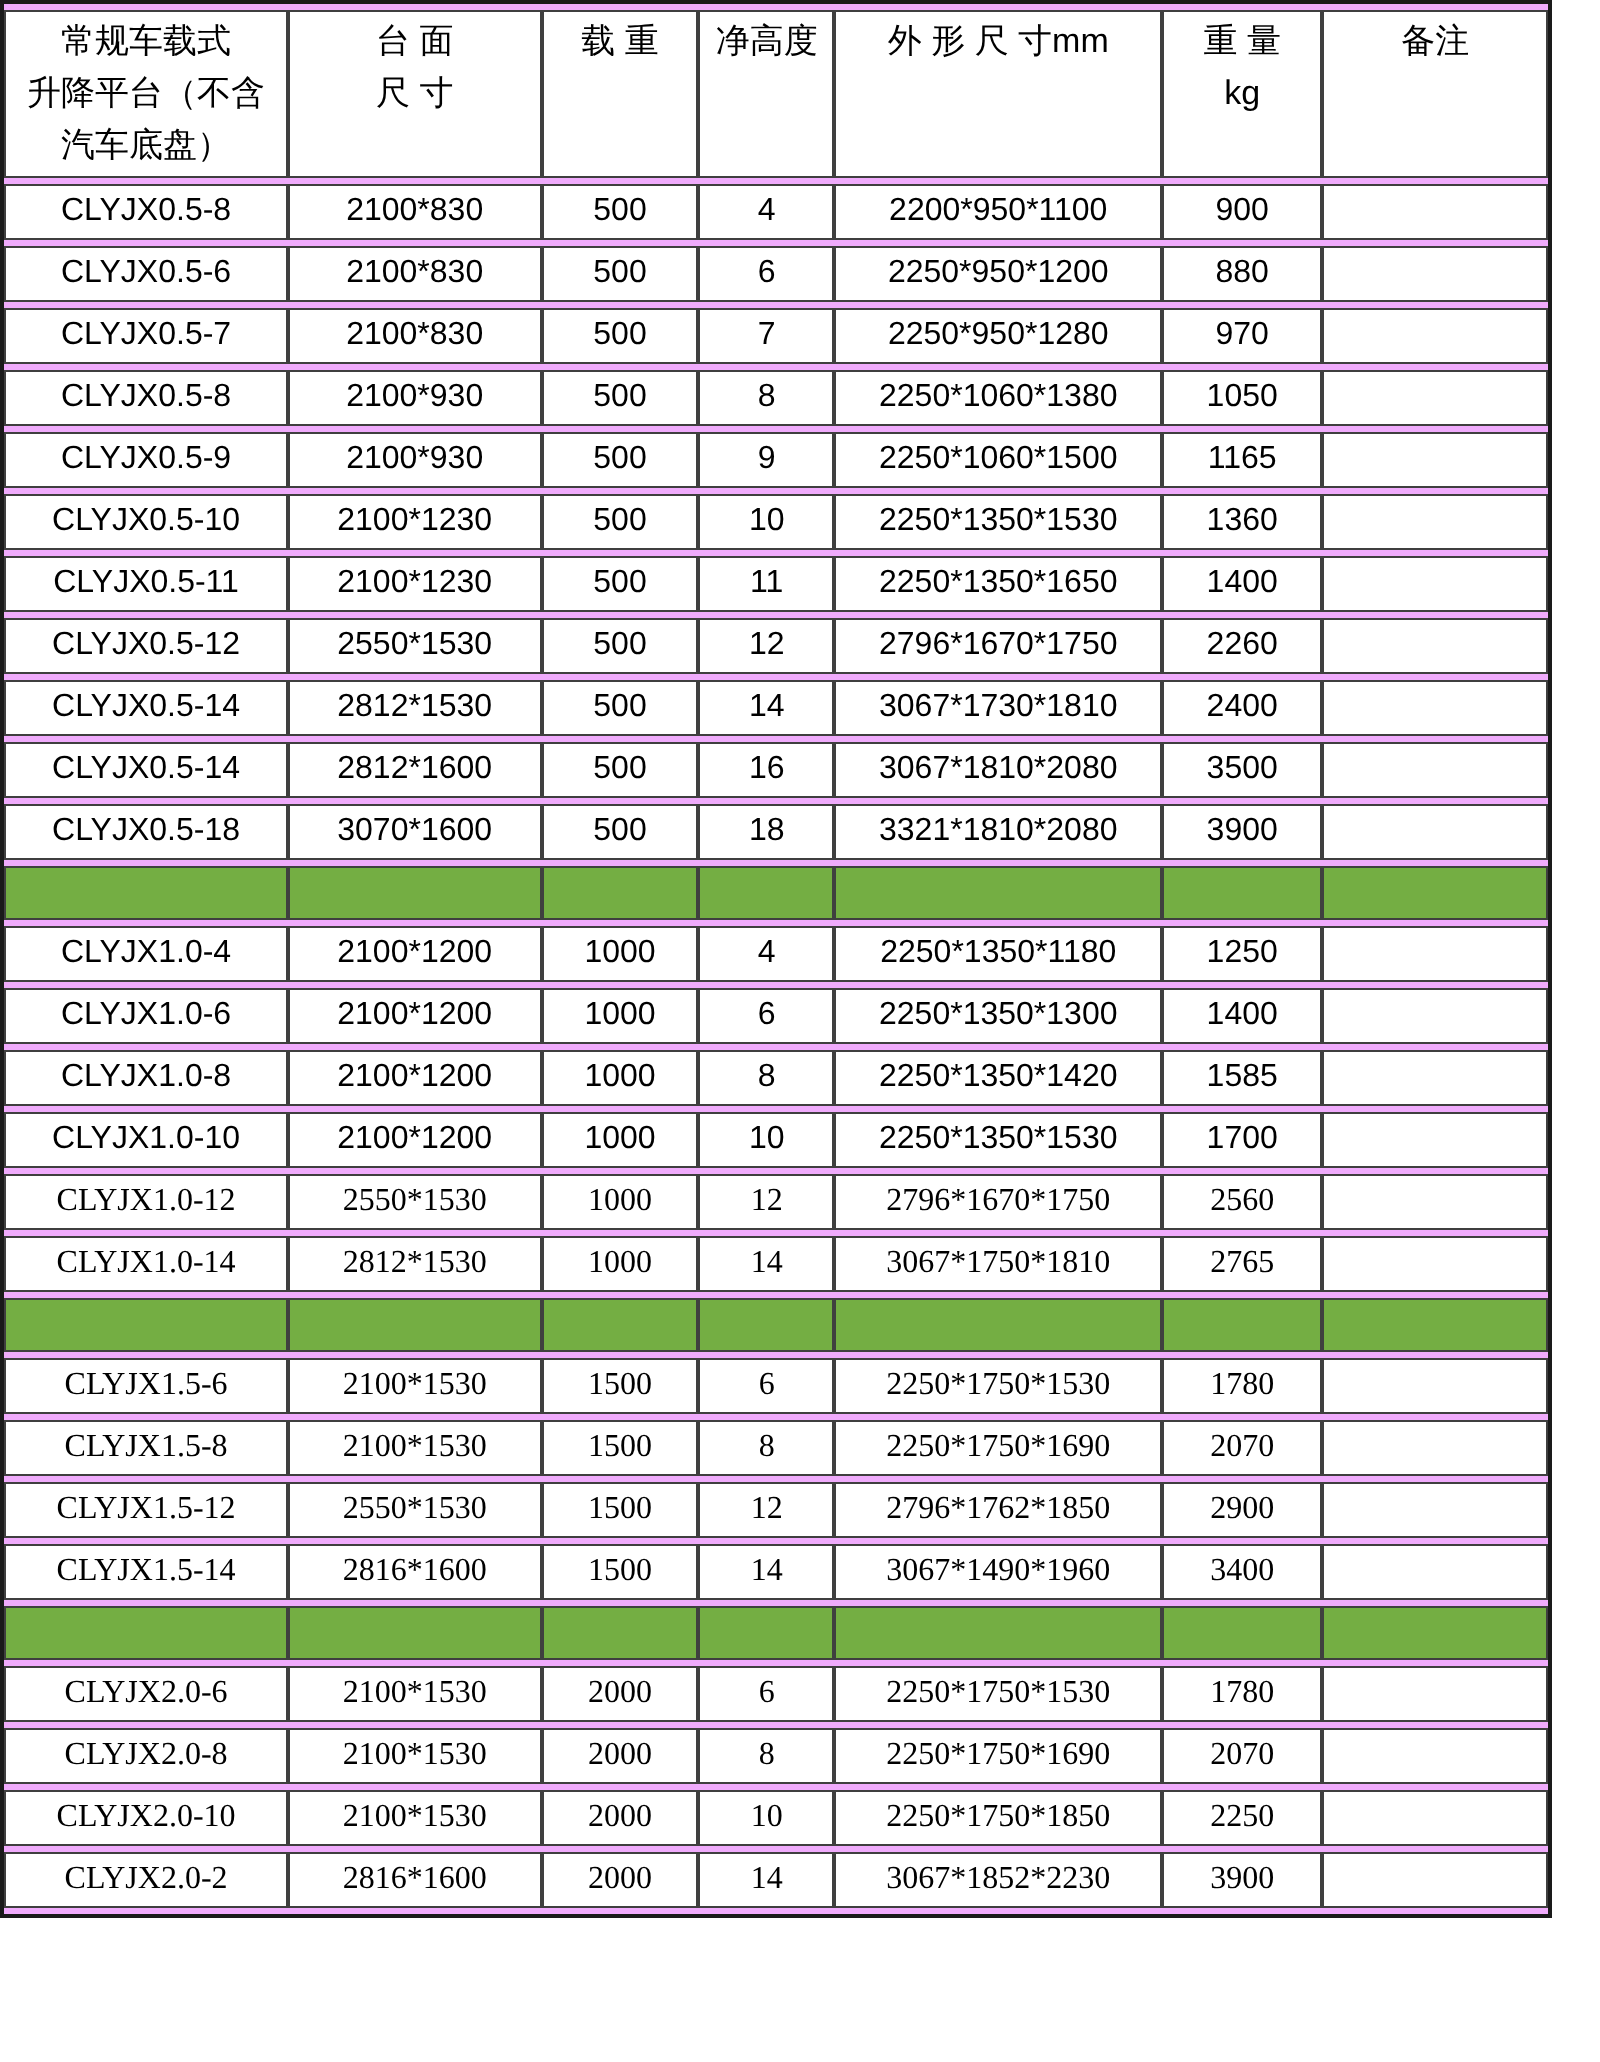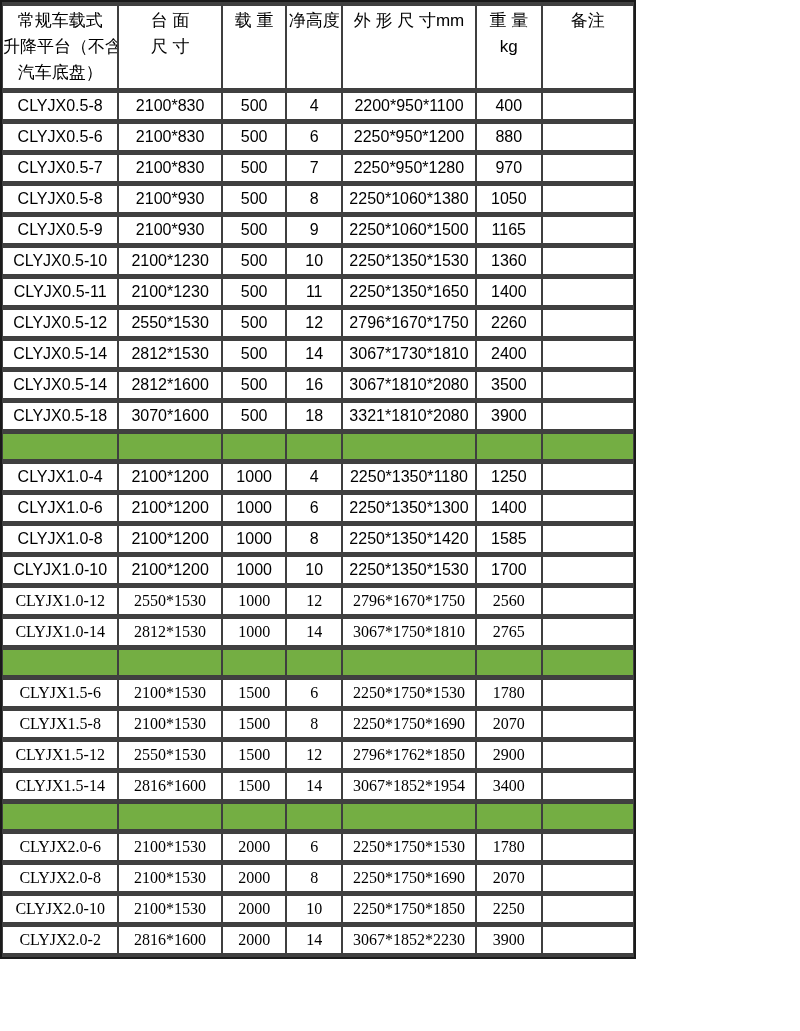--- a/index.html
+++ b/index.html
@@ -2,27 +2,27 @@
 <html style="--sep-green: #74ae43; --cell-border: #3f3f3f; --outer-border: #1a1a1a;"><head>
 <meta charset="utf-8">
 <style>
   html, body { margin: 0; padding: 0; background: #ffffff; }
   body {
     width: 800px;
     font-family: "Liberation Sans", "DejaVu Sans", sans-serif;
     color: #000;
   }
   .spec-table {
-    width: 636px;
+    width: 776px;
     box-sizing: border-box;
     border-collapse: separate;
     border-spacing: 0 3px;
     table-layout: fixed;
     border: 2px solid var(--outer-border, #1a1a1a);
-    background: #404040;
+    background: #f0abfc;
   }
   .spec-table th, .spec-table td {
     border: 1px solid var(--cell-border, #3f3f3f);
     text-align: center;
     background: #fff;
     overflow: hidden;
     white-space: nowrap;
     padding: 0;
   }
   .spec-table th {
@@ -84,21 +84,21 @@
       </th>
     </tr>
   </thead>
   <tbody>
       <tr class="font-sans">
         <td>CLYJX0.5-8</td>
         <td>2100*830</td>
         <td>500</td>
         <td>4</td>
         <td>2200*950*1100</td>
-        <td>400</td>
+        <td>900</td>
         <td></td>
       </tr>
       <tr class="font-sans">
         <td>CLYJX0.5-6</td>
         <td>2100*830</td>
         <td>500</td>
         <td>6</td>
         <td>2250*950*1200</td>
         <td>880</td>
         <td></td>
@@ -281,21 +281,21 @@
         <td>12</td>
         <td>2796*1762*1850</td>
         <td>2900</td>
         <td></td>
       </tr>
       <tr class="font-serif">
         <td>CLYJX1.5-14</td>
         <td>2816*1600</td>
         <td>1500</td>
         <td>14</td>
-        <td>3067*1852*1954</td>
+        <td>3067*1490*1960</td>
         <td>3400</td>
         <td></td>
       </tr>
       <tr class="sep-row">
         <td></td>
         <td></td>
         <td></td>
         <td></td>
         <td></td>
         <td></td>

